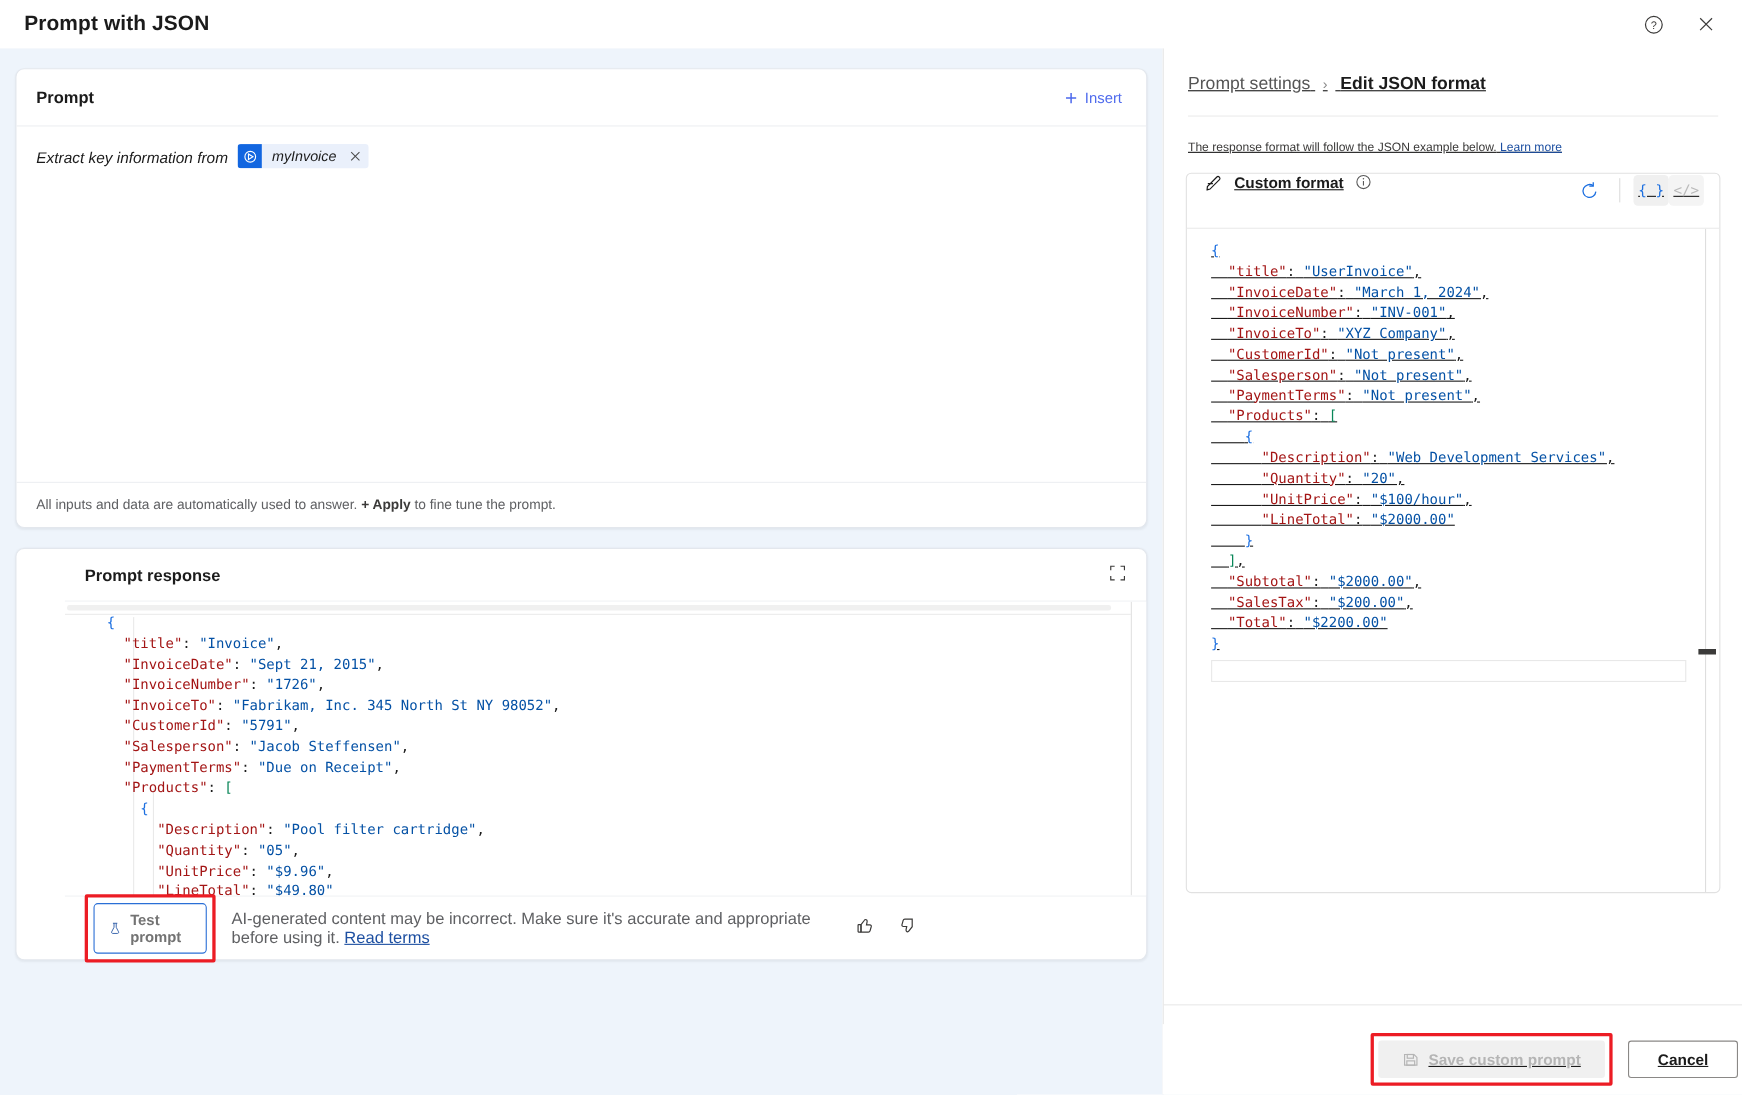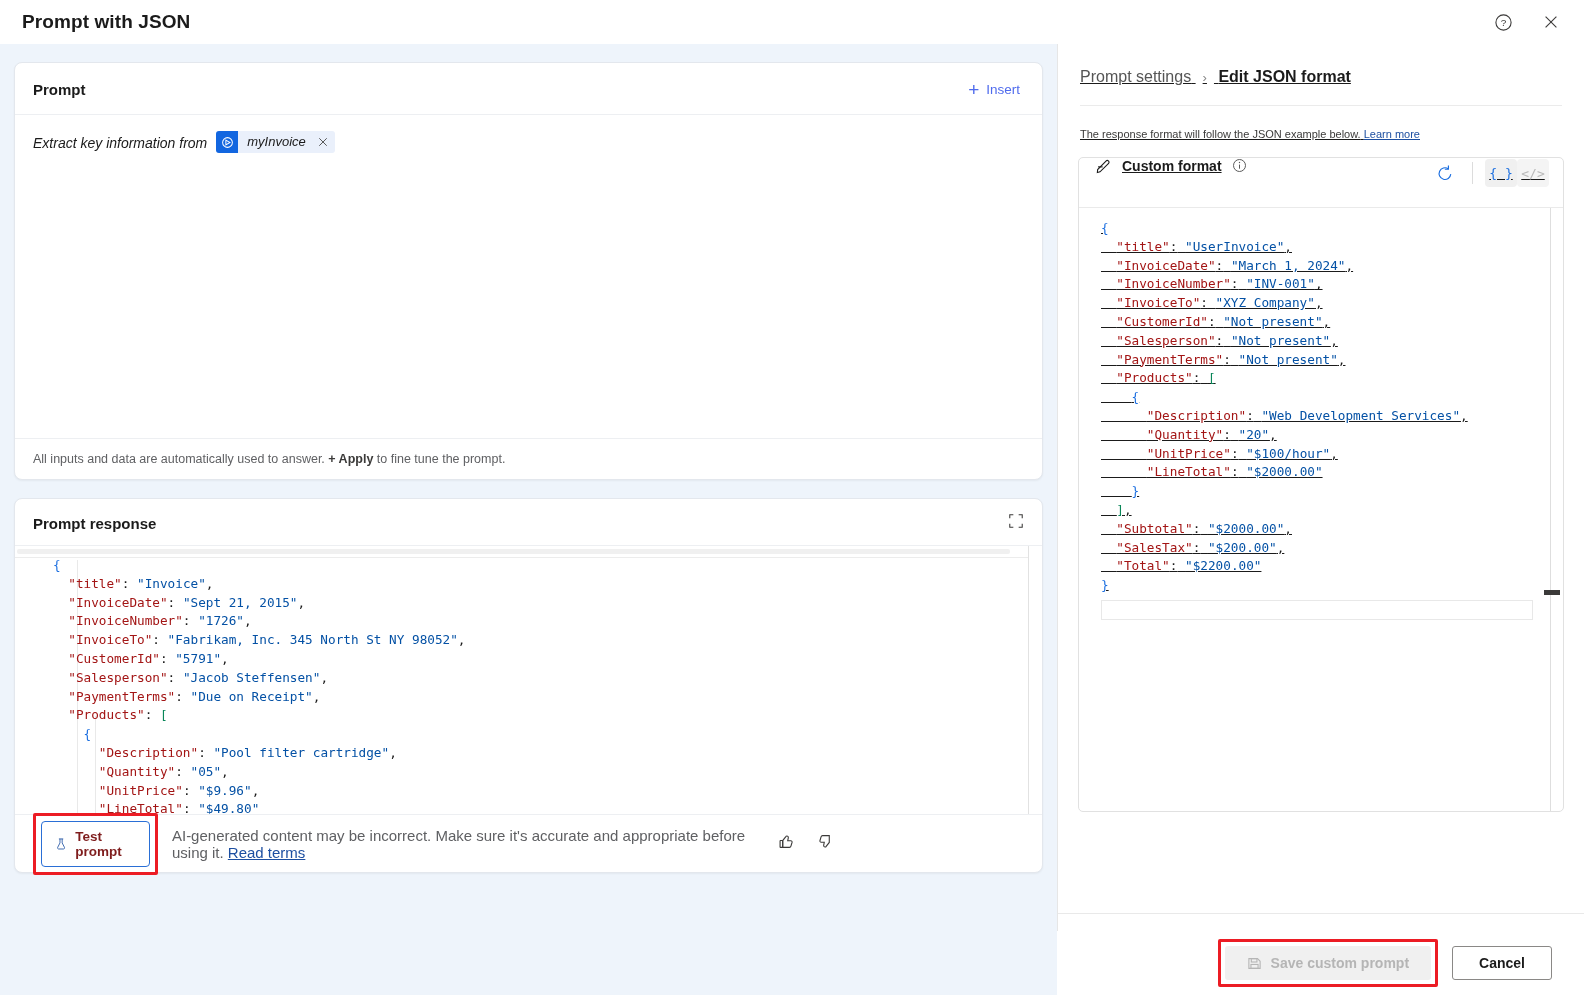--- a/index.html
+++ b/index.html
@@ -105,20 +105,21 @@
     font-size:12.5px; color:#5f6063;
   }
   .prompt-foot b { font-weight:600; color:#3b3a39; }
 
   
   #response-card {
     margin-top:18px;
     height:375px;
     display:flex; flex-direction:column;
     position:relative;
+    padding-left:44px;
   }
   .expand-ico { cursor:pointer; color:#3b3a39; }
 
   .code-wrap {
     flex:1; position:relative; overflow:hidden;
     padding:6px 0 0 0;
     background:#fff;
   }
   .code {
     font-family:"DejaVu Sans Mono","Liberation Mono",monospace;
@@ -161,21 +162,21 @@
   .test-wrap { position:relative; padding:0; }
   .redbox {
     border:3px solid #ec1c24;
     border-radius:2px;
     padding:5px;
     display:inline-block;
   }
   .test-btn {
     display:flex; align-items:center; gap:9px;
     border:1px solid #2a6fd6; border-radius:4px;
-    background:#fff; color:#7f1d1d;
+    background:#fff; color:#737373;
     font-size:13.5px; font-weight:600;
     padding:7px 18px 7px 14px;
     cursor:pointer;
   }
   .disclaimer { font-size:15px; color:#5f6063; }
   .disclaimer a { color:#1d4fa1; }
   .feedback { margin-left:auto; display:flex; gap:22px; padding-right:190px; color:#3b3a39; }
 
   
   .rp-head { padding:24px 22px 0 22px; }
@@ -247,21 +248,21 @@
     display:flex; align-items:center; gap:9px;
     font-size:14px; color:#1b1b1b; cursor:pointer;
   }
   .act-ico { color:#1c6fe0; display:flex; }
 
   
   .bottombar {
     position:absolute; left:1057px; right:0; bottom:0; height:64px;
     background:#ffffff;
     display:flex; align-items:center; justify-content:flex-end;
-    padding-right:32px; gap:0;
+    padding-right:4px; gap:0;text-decoration:underline;
   }
   .save-redbox {
     border:3px solid #ec1c24; border-radius:2px; padding:4px;
     display:inline-block;
   }
   .save-btn {
     display:flex; align-items:center; justify-content:center; gap:9px;
     background:#f0f0f0; color:#b5b5b5;
     border:none; border-radius:3px;
     font-size:14px; font-weight:600;

